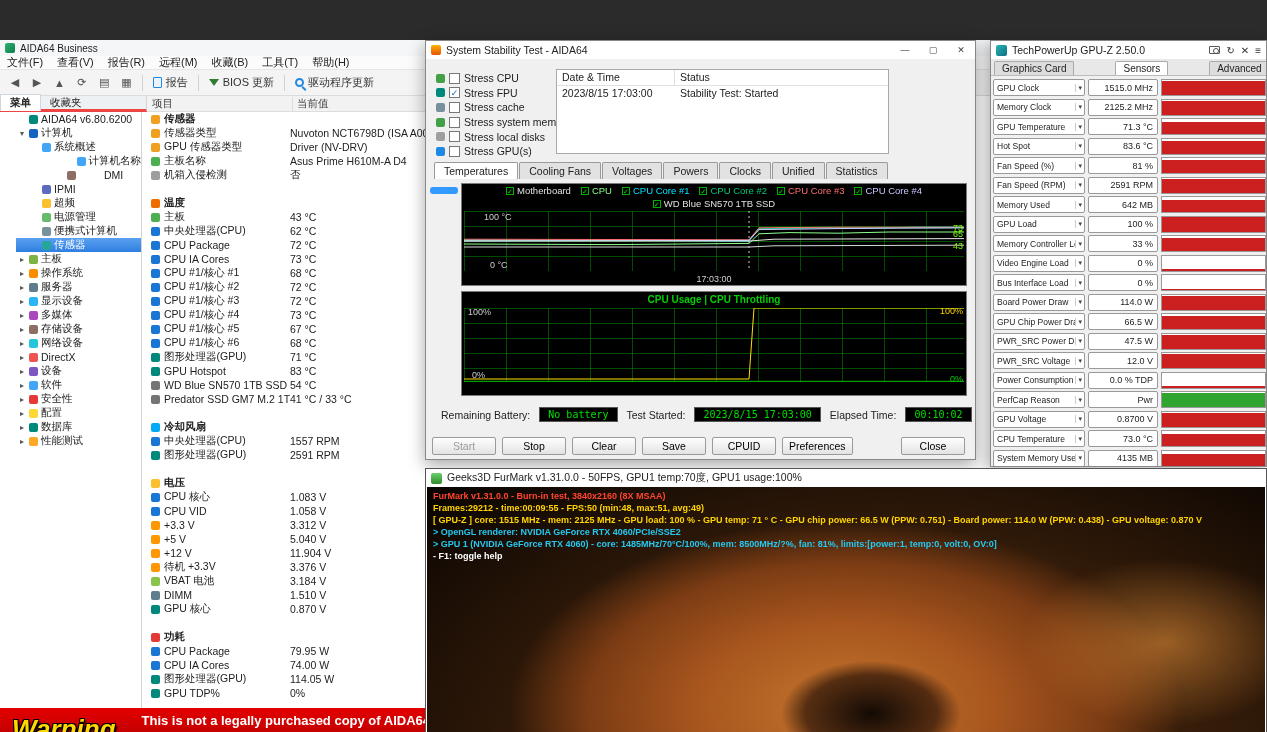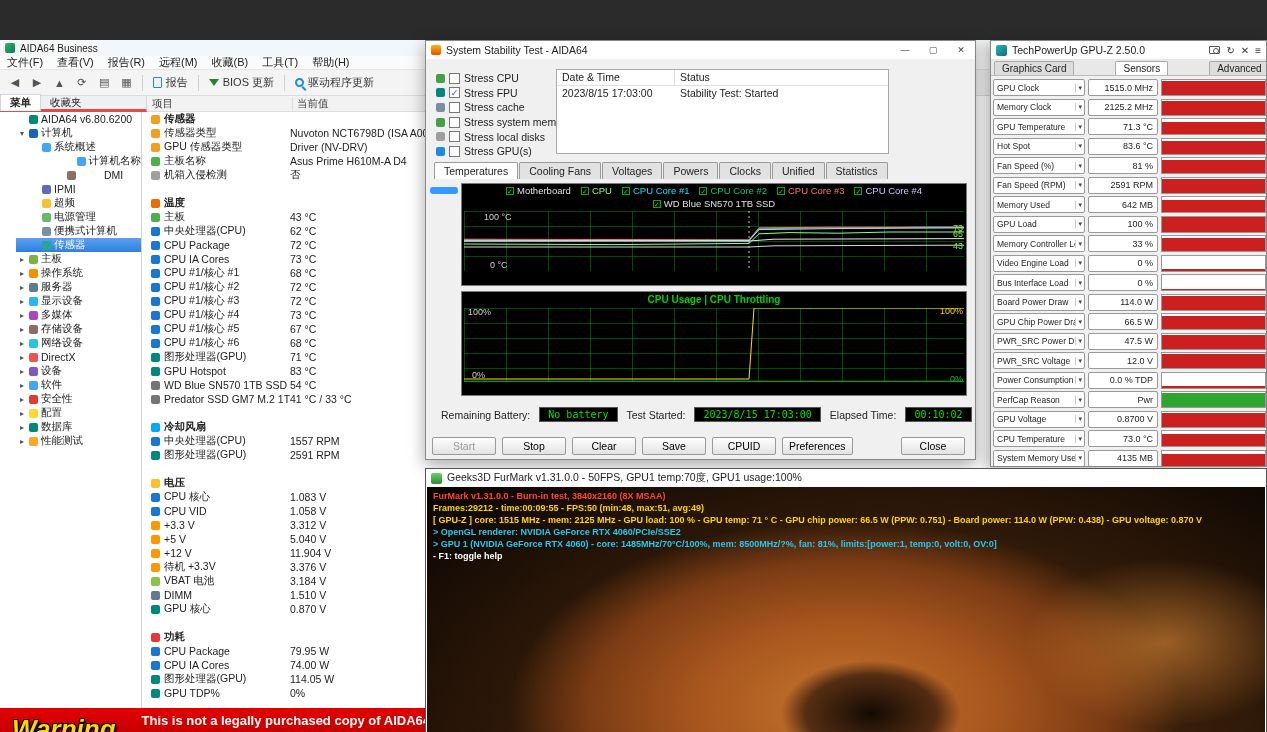--- a/index.html
+++ b/index.html
@@ -649,20 +649,21 @@
             <polyline points="0.0,36.0 285.0,36.0 310.0,34.8 500.0,34.2" fill="none" stroke="#d8d8d8" stroke-width="1"></polyline>
             <polyline points="0.0,33.0 150.0,33.6 285.0,32.4 295.0,22.8 325.0,21.6 375.0,22.2 425.0,21.0 500.0,21.0" fill="none" stroke="#8cff8c" stroke-width="1"></polyline>
             <polyline points="0.0,28.8 285.0,30.0 295.0,18.0 350.0,16.8 400.0,17.4 450.0,16.2 500.0,16.2" fill="none" stroke="#00e5ff" stroke-width="1"></polyline>
             <polyline points="0.0,29.4 285.0,29.4 295.0,17.4 360.0,16.8 425.0,16.8 500.0,16.8" fill="none" stroke="#00c878" stroke-width="1"></polyline>
             <polyline points="0.0,28.2 285.0,28.8 295.0,16.8 375.0,16.2 500.0,16.2" fill="none" stroke="#ff6e6e" stroke-width="1"></polyline>
             <polyline points="0.0,30.0 285.0,29.4 295.0,18.6 390.0,17.4 500.0,16.8" fill="none" stroke="#c8c8ff" stroke-width="1"></polyline>
             <polyline points="0.0,30.0 285.0,30.0 310.0,28.2 500.0,27.6" fill="none" stroke="#e8e8e8" stroke-width="1"></polyline>
           </svg></div>
       <span class="g-ylab" style="left:22px;top:28px">100 °C</span>
       <span class="g-ylab" style="left:28px;bottom:15px">0 °C</span>
+      <span class="g-time">17:03:00</span>
     <div class="g-rlab" style="color: rgb(124, 252, 0); top: 39.2px;">73</div>
         <div class="g-rlab" style="color: rgb(124, 252, 0); top: 45.2px;">65</div>
         <div class="g-rlab" style="color: rgb(124, 252, 0); top: 57.2px;">43</div>
       </div>
 
     <div class="graph" id="g2">
       <div class="g-title">CPU Usage | CPU Throttling</div>
       <div class="plot"><svg width="500" height="74">
             <polyline points="0.0,71.0 285.0,71.0 290.0,0.0 500.0,0.0" fill="none" stroke="#ffe000" stroke-width="1"></polyline>
             <polyline points="0.0,73.3 500.0,73.3" fill="none" stroke="#00c800" stroke-width="1"></polyline>

